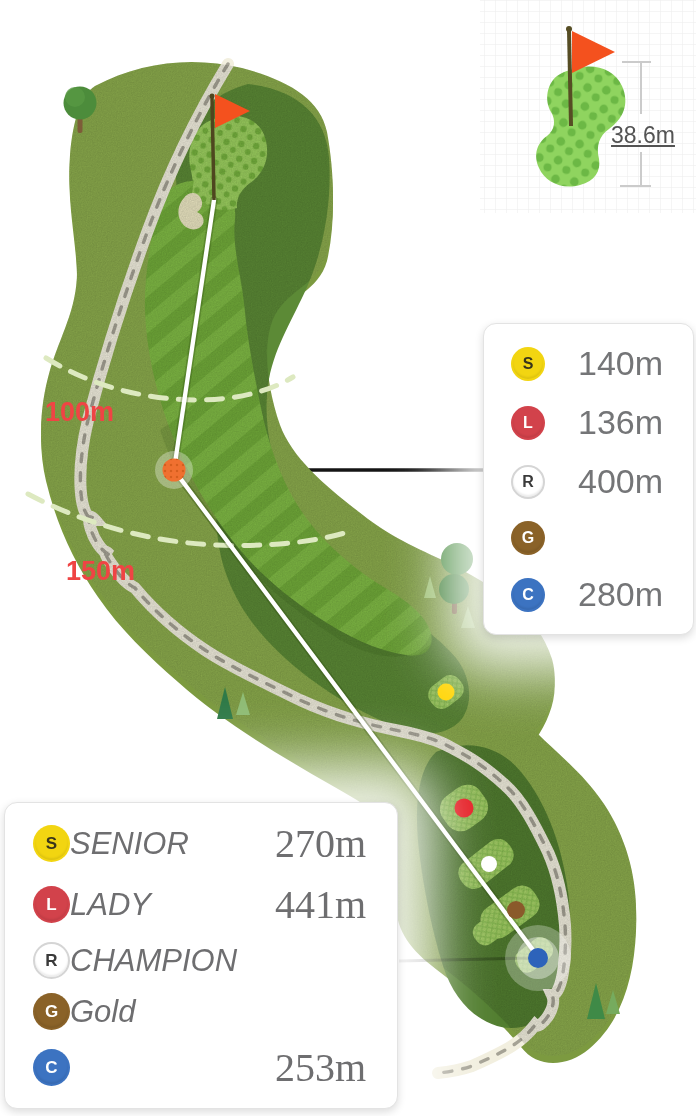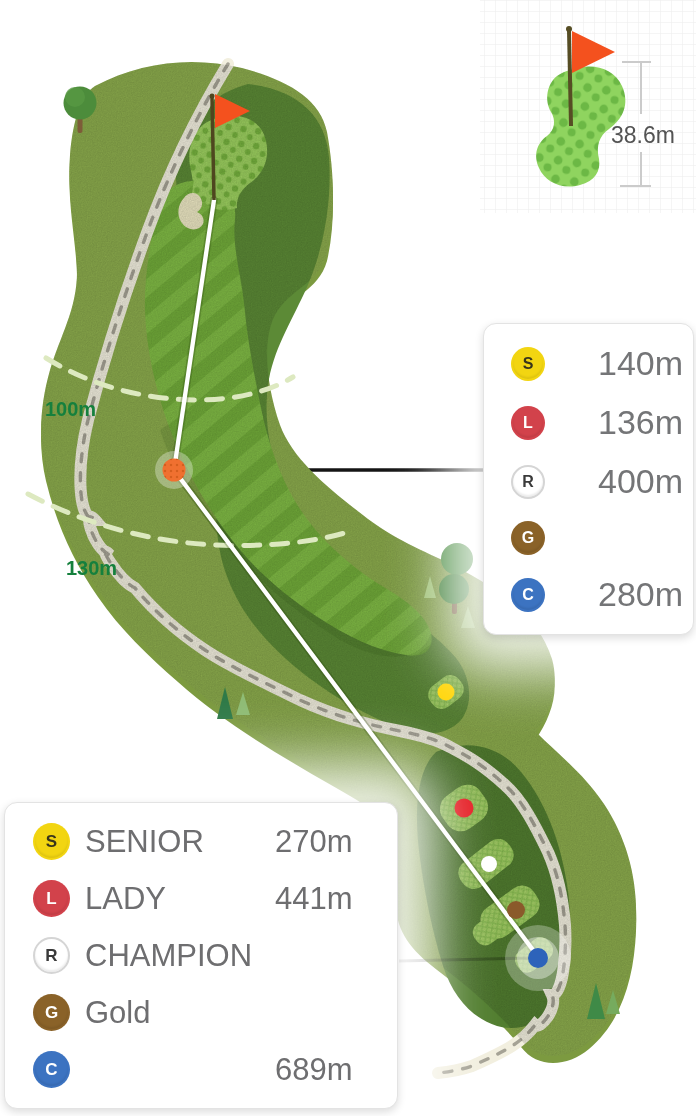--- a/index.html
+++ b/index.html
@@ -1,45 +1,45 @@
 <!DOCTYPE html>
 <html><head>
 <meta charset="utf-8">
 <style>
   html,body{margin:0;padding:0;background:#ffffff;}
   #stage{position:relative;width:696px;height:1116px;overflow:hidden;background:#fff;
          font-family:"Liberation Sans",sans-serif;}
   #course-svg{position:absolute;left:0;top:0;}
 
-  .map-label{position:absolute;font-size:20px;font-weight:600;color:#15803d;line-height:1;text-align:right;}
+  .map-label{position:absolute;font-size:27px;font-weight:600;color:#ef4444;line-height:1;text-align:right;}
   #label-100m{left:45px;top:399px;}
   #label-150m{left:66px;top:558px;}
 
   #inset-measure{position:absolute;left:601px;top:124px;width:84px;text-align:center;
-                 font-size:23px;color:#535353;line-height:1;}
+                 font-size:23px;color:#535353;line-height:1;text-decoration:underline;}
 
   .panel{position:absolute;background:#ffffff;border:1px solid #e3e3e3;border-radius:13px;
          box-shadow:0 3px 9px rgba(0,0,0,.14), 0 0 55px 38px rgba(255,255,255,.85);
          display:flex;flex-direction:column;justify-content:space-around;
          box-sizing:border-box;padding:10px 0;}
   #panel-right{left:483px;top:323px;width:211px;height:312px;}
   #panel-bottom{left:4px;top:802px;width:394px;height:307px;}
 
   .lrow{display:flex;align-items:center;padding-left:27px;}
   #panel-bottom .lrow{padding-left:28px;}
 
   .circ{flex:0 0 auto;width:30px;height:30px;border-radius:50%;border:2px solid transparent;
         display:flex;align-items:center;justify-content:center;
         font-size:16px;font-weight:bold;line-height:1;
         box-shadow:inset 0 -2px 2px rgba(0,0,0,.08);}
   #panel-bottom .circ{width:33px;height:33px;font-size:17px;}
 
-  #panel-right .dist{margin-left:53px;font-size:34px;color:#747577;}
-  #panel-bottom .tee-label{margin-left:15px;font-size:31px;color:#6e6e70;}
-  #panel-bottom .dist{margin-left:auto;width:122px;font-size:31px;color:#6e6e70;}
+  #panel-right .dist{margin-left:33px;font-size:34px;color:#747577;}
+  #panel-bottom .tee-label{font-size:31px;color:#6e6e70;font-style:italic;}
+  #panel-bottom .dist{margin-left:auto;width:122px;font-size:40px;color:#6e6e70;font-family:Liberation Serif, serif;}
 </style>
 </head>
 <body>
 
 <div id="stage">
 
 <svg id="course-svg" width="696" height="1116" viewBox="0 0 696 1116">
   <defs>
     <pattern id="stripes" width="28" height="28" patternUnits="userSpaceOnUse" patternTransform="rotate(-40)">
       <rect width="28" height="28" fill="#72AC3A"></rect>
@@ -200,21 +200,21 @@
     </g>
     <g>
       <line x1="569" y1="30" x2="571" y2="126" stroke="#564D24" stroke-width="4"></line>
       <circle cx="569" cy="29" r="3" fill="#564D24"></circle>
       <polygon points="572,31 615,52 572,73" fill="#F4511E"></polygon>
     </g>
   </g>
 </svg>
 
 <div class="map-label" id="label-100m">100m</div>
-<div class="map-label" id="label-150m">130m</div>
+<div class="map-label" id="label-150m">150m</div>
 <div id="inset-measure">38.6m</div>
 
 <div class="panel" id="panel-right">
   <div class="lrow">
     <span class="circ" style="background-color: rgb(242, 213, 17); color: rgb(56, 53, 28);">S</span>
     <span class="dist">140m</span>
   </div>
   <div class="lrow">
     <span class="circ" style="background-color: rgb(210, 66, 75); color: rgb(255, 255, 255);">L</span>
     <span class="dist">136m</span>
@@ -246,17 +246,17 @@
   <div class="lrow">
     <span class="circ" style="background-color: rgb(255, 255, 255); color: rgb(58, 58, 58); border-color: rgb(213, 213, 213);">R</span>
     <span class="tee-label">CHAMPION</span>
   </div>
   <div class="lrow">
     <span class="circ" style="background-color: rgb(138, 98, 40); color: rgb(255, 255, 255);">G</span>
     <span class="tee-label">Gold</span>
   </div>
   <div class="lrow">
     <span class="circ" style="background-color: rgb(60, 115, 193); color: rgb(255, 255, 255);">C</span>
-    <span class="dist">689m</span>
+    <span class="dist">253m</span>
   </div>
 </div>
 
 </div>
 
 </body></html>

